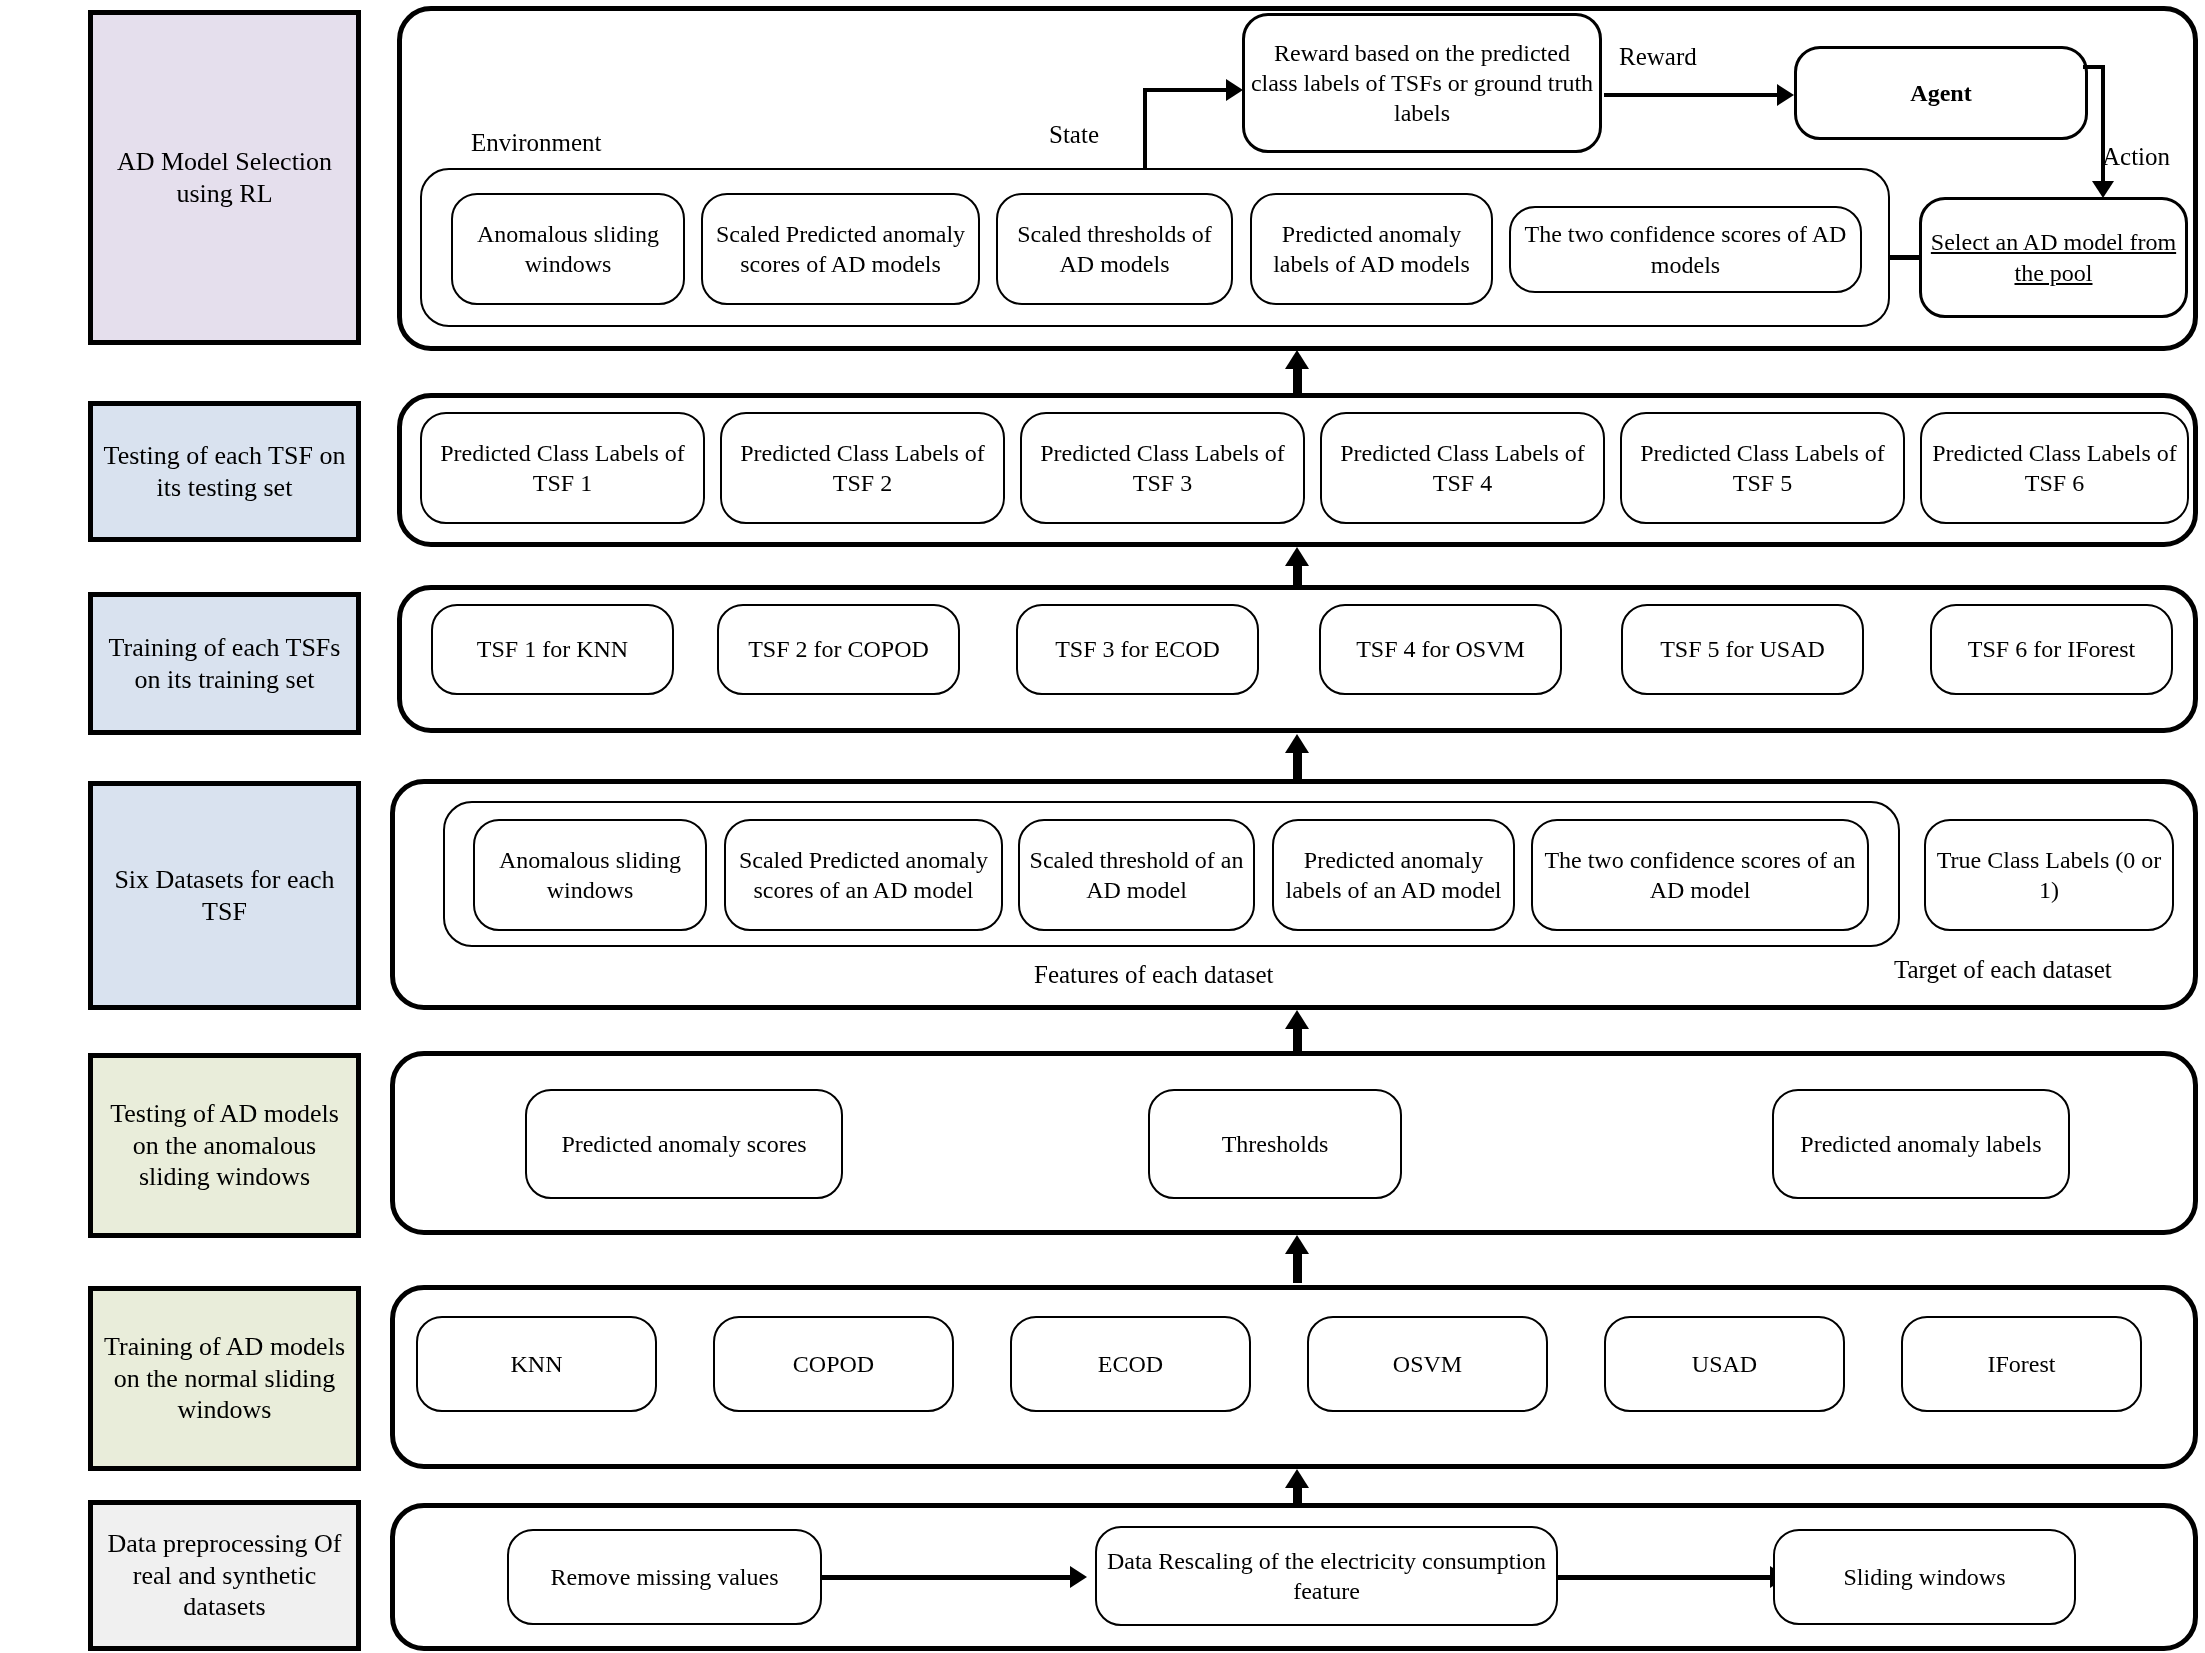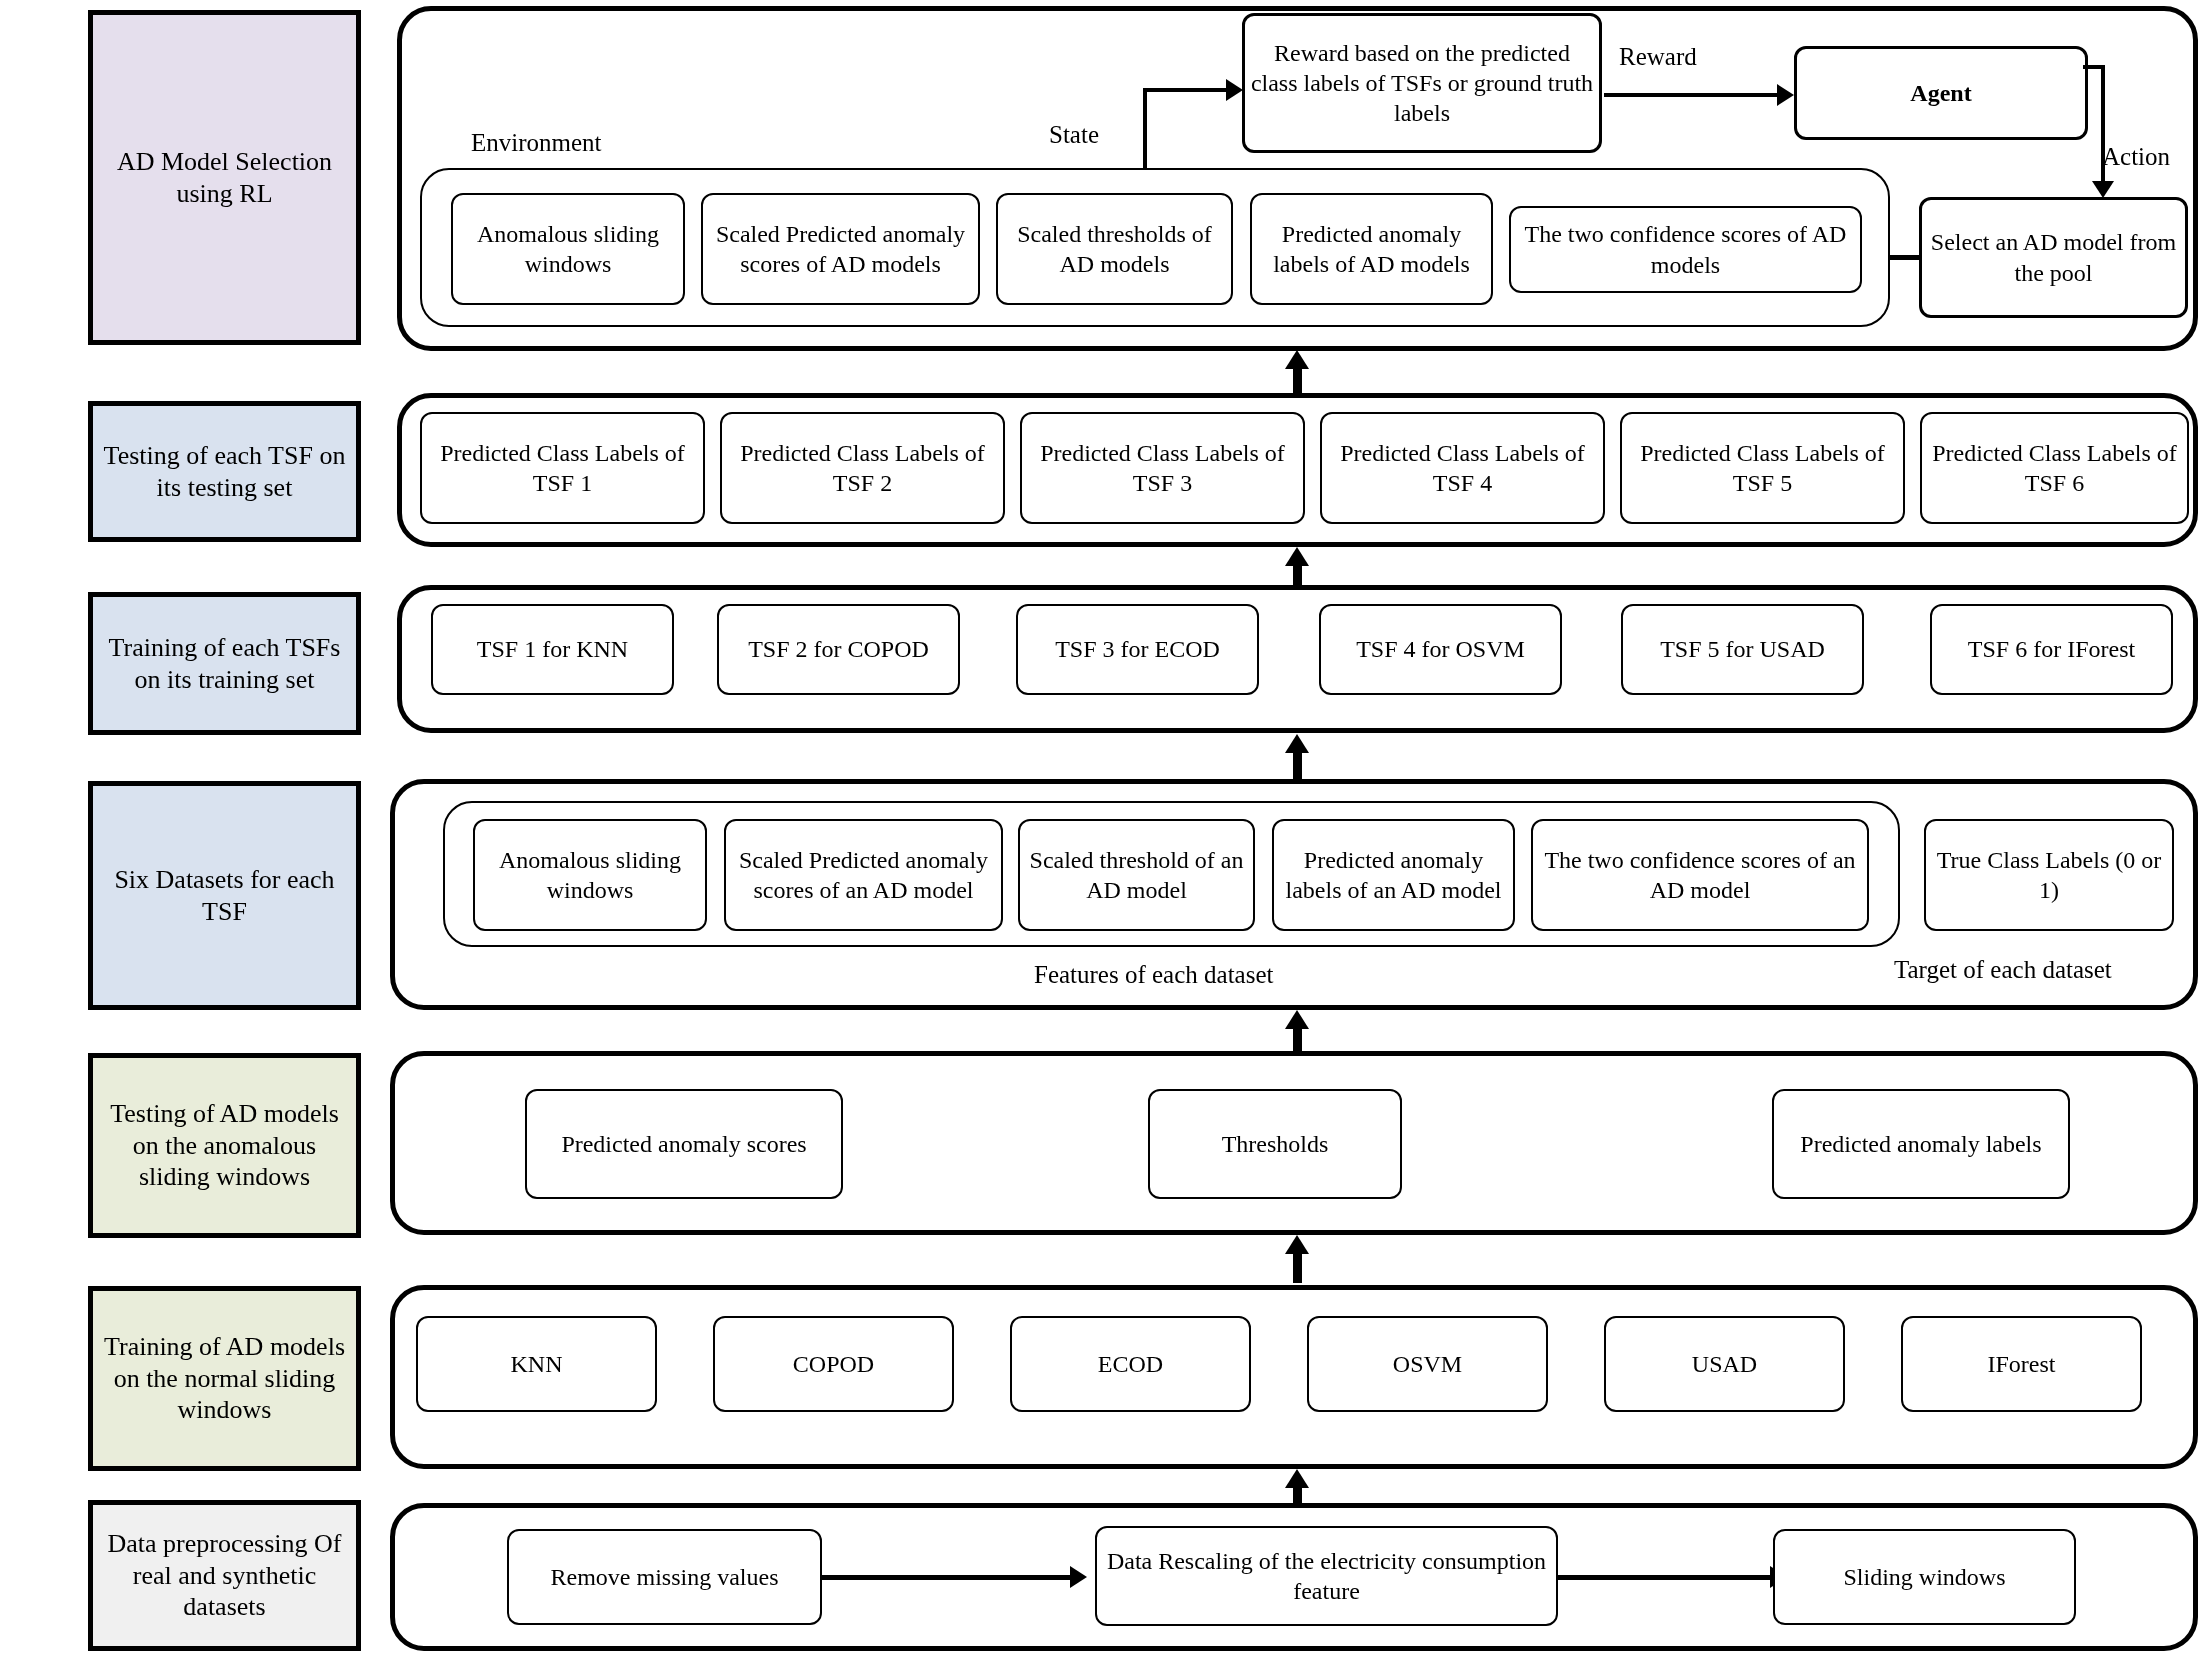--- a/index.html
+++ b/index.html
@@ -38,21 +38,21 @@
   .group-box {
     position: absolute;
     border: 2.2px solid #000;
     border-radius: 29px;
     background: #fff;
   }
   
   .node {
     position: absolute;
     border: 3.7px solid #000;
-    border-radius: 12px;
+    border-radius: 26px;
     background: #fff;
     display: flex; align-items: center; justify-content: center;
     text-align: center;
     font-size: 24px;
     line-height: 1.26;
     padding: 2.9px 5.9px;
   }
   .node.thin { border-width: 2.9px; }
 
   
@@ -96,21 +96,21 @@
   <div class="hline" style="left:1604px; top:93px; width:176px; height:4.4px;"></div>
   <div class="arrow-right" style="left:1777px; top:84px;"></div>
 
   <div class="node" style="left:1794px; top:46px; width:294px; height:94px; font-weight:bold;">Agent</div>
 
   <div class="caption" style="left:2102px; top:143px;">Action</div>
   <div class="hline" style="left:2083px; top:65px; width:22px; height:4.4px;"></div>
   <div class="vline" style="left:2101px; top:65px; width:4.4px; height:119px;"></div>
   <div class="arrow-down" style="left:2092px; top:181px;"></div>
 
-  <div class="node" style="left:1919px; top:197px; width:269px; height:121px;">Select an AD model from the pool</div>
+  <div class="node" style="left:1919px; top:197px; width:269px; height:121px;text-decoration:underline;">Select an AD model from the pool</div>
 
   <div class="hline" style="left:1882px; top:255px; width:38px; height:5.1px;"></div>
   <div class="arrow-left" style="left:1864px; top:246px;"></div>
 
   <div class="group-box" style="left:420px; top:168px; width:1470px; height:159px;"></div>
 
   <div class="node thin" style="left:451px; top:193px; width:234px; height:112px;">Anomalous sliding windows</div>
   <div class="node thin" style="left:701px; top:193px; width:279px; height:112px;">Scaled Predicted anomaly scores of  AD models</div>
   <div class="node thin" style="left:1250px; top:193px; width:243px; height:112px;">Predicted anomaly labels of AD models</div>
   <div class="node thin" style="left:996px; top:193px; width:237px; height:112px;">Scaled thresholds of AD models</div>

